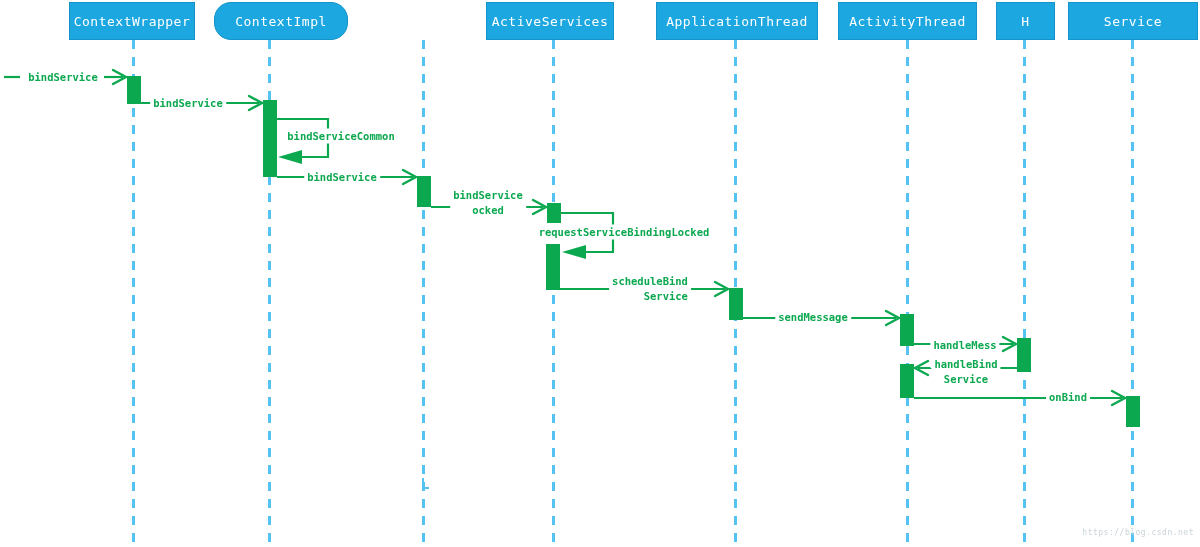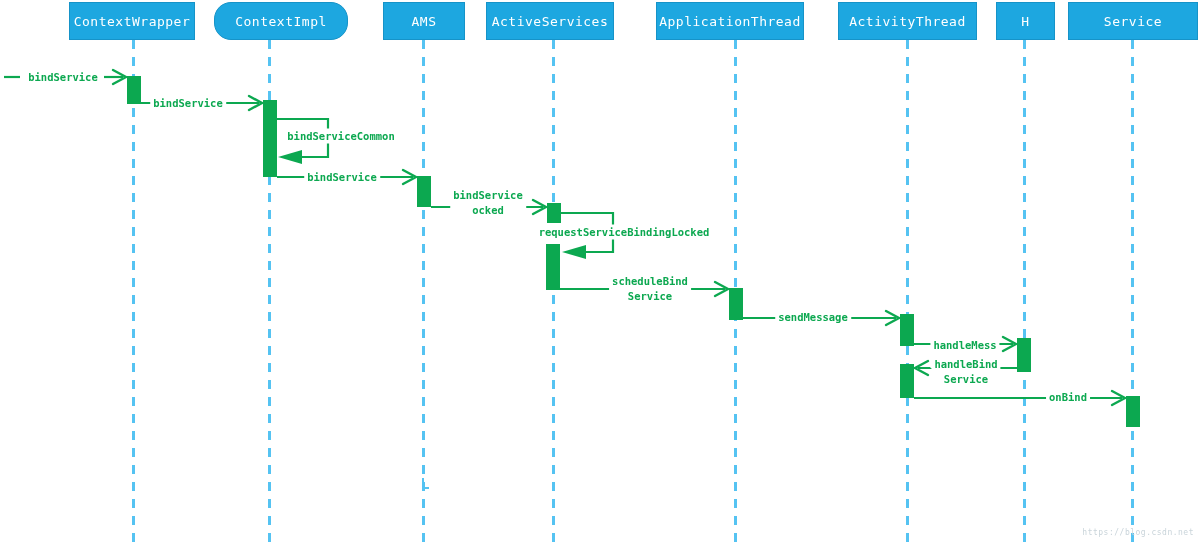--- a/index.html
+++ b/index.html
@@ -86,23 +86,22 @@
     z-index: 1;
   }
 </style>
 </head>
 <body>
 
 <div class="canvas">
 
   <div class="participant" style="left:69px;width:126px;">ContextWrapper</div>
   <div class="participant" style="left:214px;width:134px;border-radius:17px;">ContextImpl</div>
-  <div class="participant" style="left:383px;width:82px;">AMS</div>
   <div class="participant" style="left:486px;width:128px;">ActiveServices</div>
-  <div class="participant" style="left:656px;width:148px;">ApplicationThread</div>
+  <div class="participant" style="left:656px;width:162px;">ApplicationThread</div>
   <div class="participant" style="left:838px;width:139px;">ActivityThread</div>
   <div class="participant" style="left:996px;width:59px;">H</div>
   <div class="participant" style="left:1068px;width:130px;">Service</div>
 
   <div class="lifeline" style="left:132px;"></div>
   <div class="lifeline" style="left:268px;"></div>
   <div class="lifeline" style="left:422px;"></div>
   <div class="lifeline" style="left:552px;"></div>
   <div class="lifeline" style="left:734px;"></div>
   <div class="lifeline" style="left:906px;"></div>
@@ -171,21 +170,21 @@
 
   <div class="msg-label" style="left:63px;top:77px;">bindService</div>
   <div class="msg-label" style="left:188px;top:103px;">bindService</div>
   <div class="msg-label" style="left:341px;top:136px;">bindServiceCommon</div>
   <div class="msg-label" style="left:342px;top:177px;">bindService</div>
   <div class="msg-label" style="left:488px;top:203px;">
     <div>bindService</div>
     <div>ocked</div>
   </div>
   <div class="msg-label" style="left:624px;top:232px;">requestServiceBindingLocked</div>
-  <div class="msg-label" style="left:650px;top:289px;">
+  <div class="msg-label" style="left:650px;top:289px;text-align:right;">
     <div>scheduleBind</div>
     <div>Service</div>
   </div>
   <div class="msg-label" style="left:813px;top:317px;">sendMessage</div>
   <div class="msg-label" style="left:965px;top:353px;">
     <div>handleMess</div>
     <div>age</div>
   </div>
   <div class="msg-label" style="left:966px;top:372px;">
     <div>handleBind</div>

